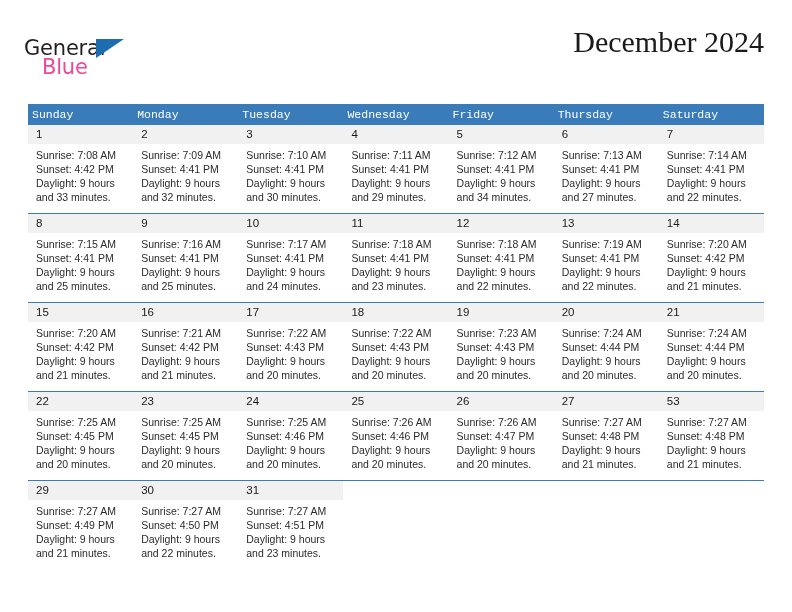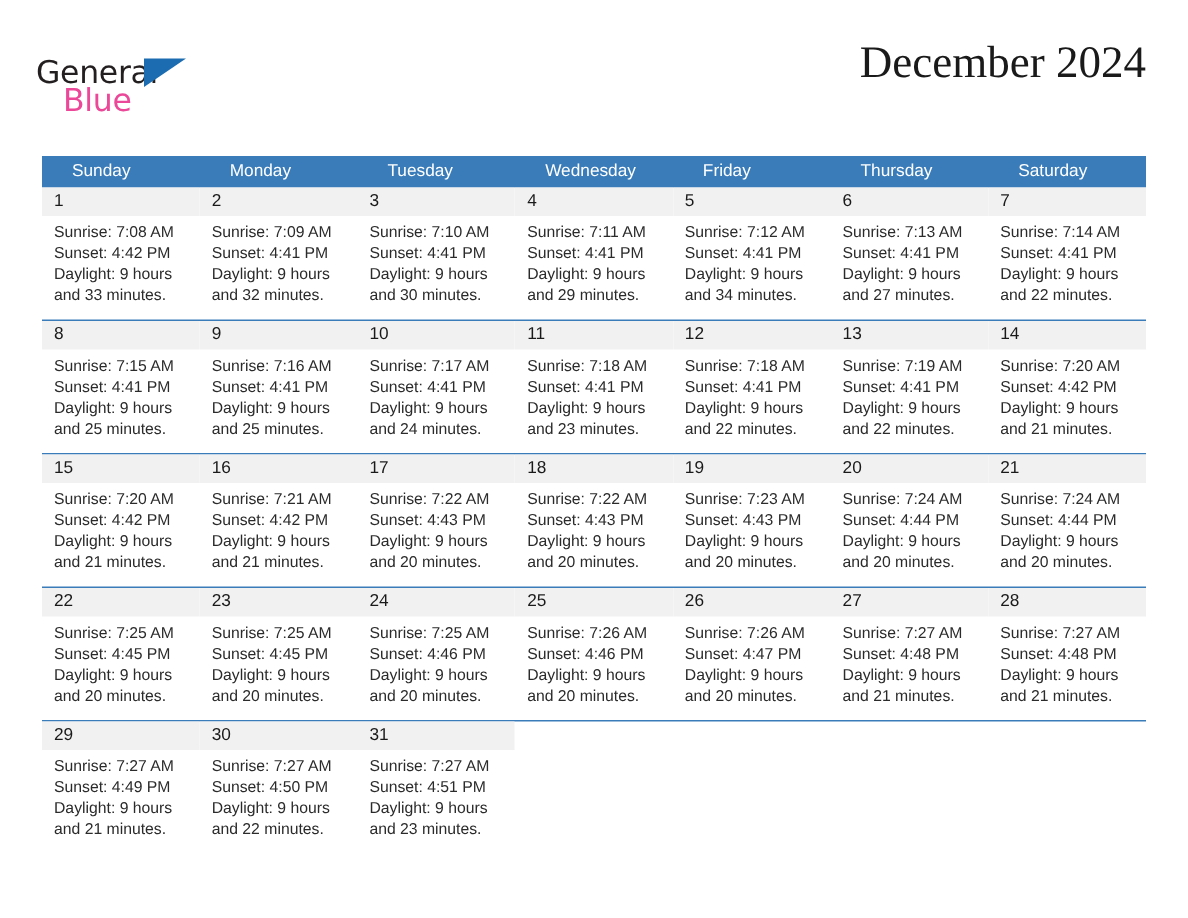--- a/index.html
+++ b/index.html
@@ -99,24 +99,25 @@
   .weekdays {
     display: flex;
     background: #3a7cb9;
     height: 21px;
   }
   .weekday {
     flex: 1 1 0;
     color: #ffffff;
     font-size: 11.5px;
     line-height: 21px;
-    padding-left: 20px;
+    padding-left: 4px;
     box-sizing: border-box;
     white-space: nowrap;
     overflow: hidden;
+    font-family: Liberation Mono, monospace;
   }
 
   .week {
     border-top: 1px solid #3a7cb9;
   }
   .week:first-of-type {
     border-top: none;
   }
   .week-row {
     display: flex;
@@ -487,21 +488,21 @@
               </div>
               <div class="day-body">
                 <div class="day-line">Sunrise: 7:27 AM</div>
                 <div class="day-line">Sunset: 4:48 PM</div>
                 <div class="day-line">Daylight: 9 hours</div>
                 <div class="day-line">and 21 minutes.</div>
               </div>
             </div>
             <div class="daycell">
               <div class="day-num-band">
-                <div class="day-num">28</div>
+                <div class="day-num">53</div>
               </div>
               <div class="day-body">
                 <div class="day-line">Sunrise: 7:27 AM</div>
                 <div class="day-line">Sunset: 4:48 PM</div>
                 <div class="day-line">Daylight: 9 hours</div>
                 <div class="day-line">and 21 minutes.</div>
               </div>
             </div>
           </div>
         </div>

